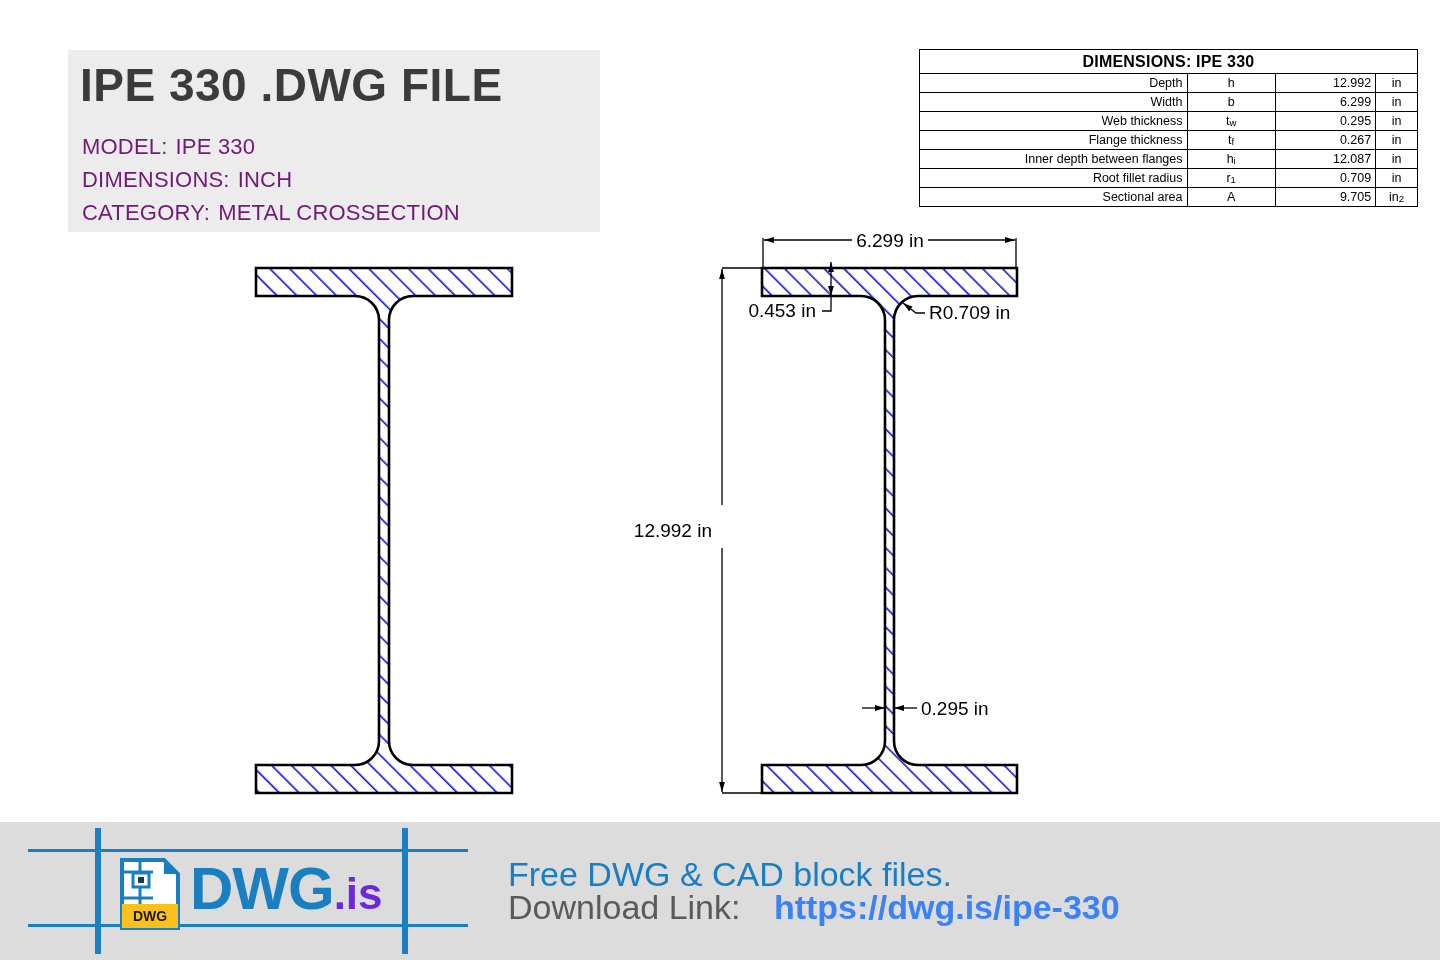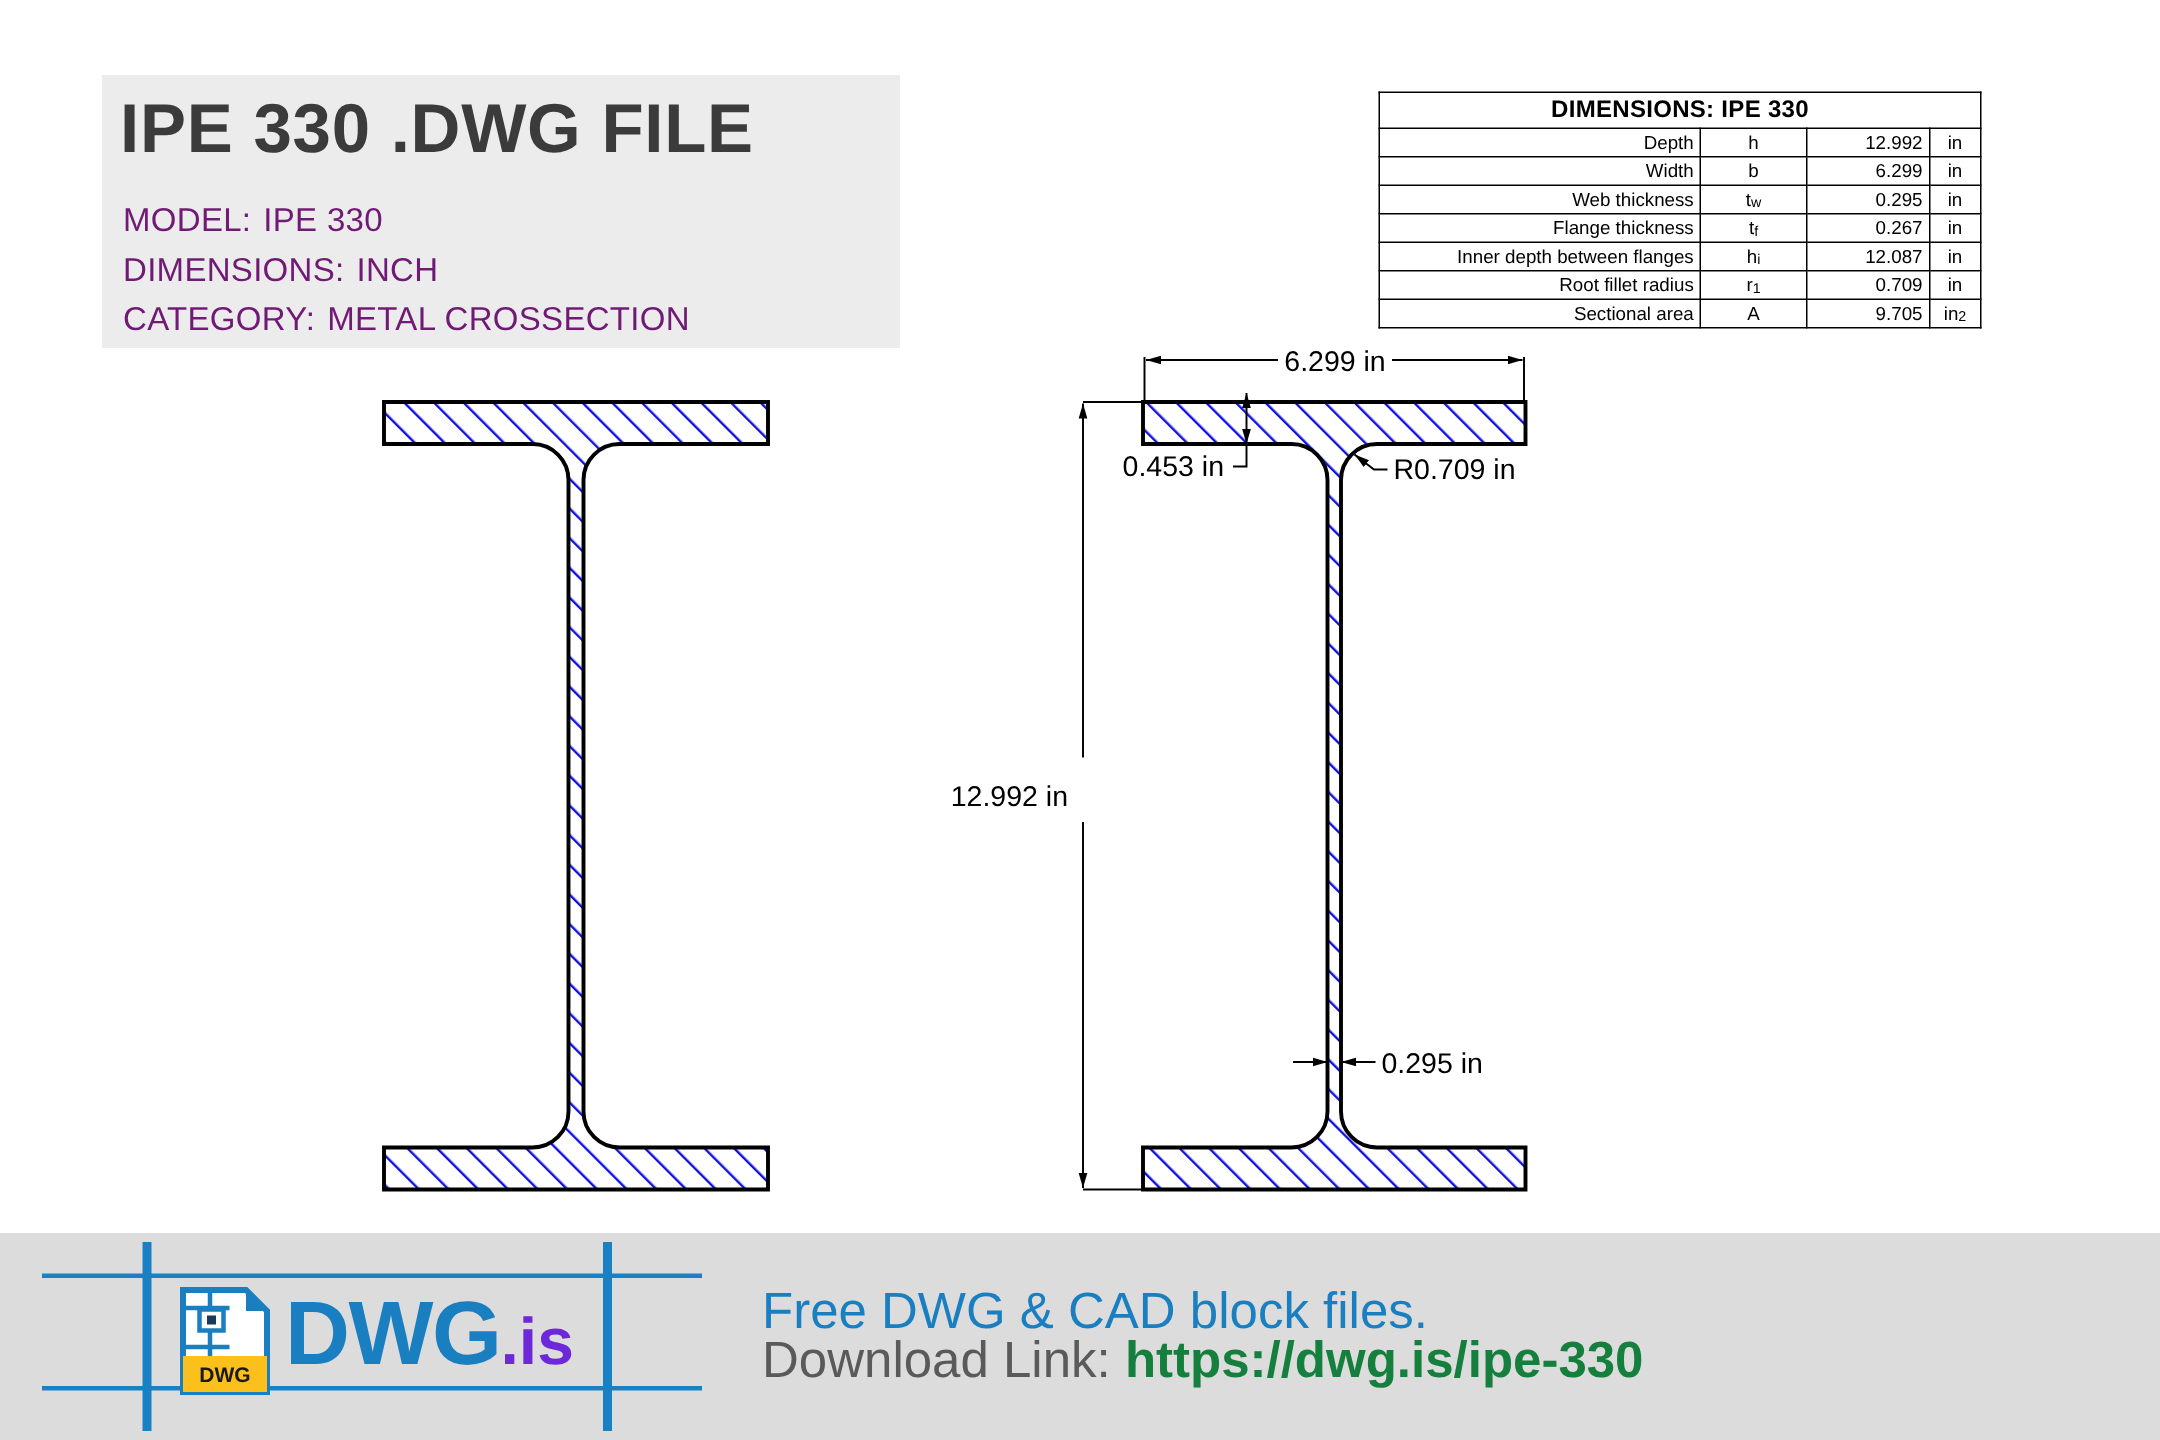--- a/index.html
+++ b/index.html
@@ -27,24 +27,23 @@
   .meta-line {
     font-size: 22px; color: #701a75;
     line-height: 33px; white-space: nowrap;
     letter-spacing: 0.2px;
   }
   .meta-line .mv { margin-left: 8px; }
 
   
   #dim-table {
     position: absolute; left: 919px; top: 49px;
-    width: 402px;
+    width: 499px;
     border-collapse: collapse;
     background: #fff;
-    margin-top: 12px;
   }
   #dim-table td, #dim-table th {
     border: 1px solid #000;
     font-size: 12.5px;
     color: #000;
     padding: 1px 4px;
     height: 19px;
     font-weight: normal;
     font-family: "Liberation Sans", sans-serif;
   }
@@ -81,21 +80,21 @@
   #logo-word .tld { color: #6d28d9; font-size: 44px; letter-spacing: 0px; }
 
   #foot-line1 {
     position: absolute; left: 508px; top: 843px;
     font-size: 34px; color: #1a7fc1; white-space: nowrap; margin-top: 12px;
   }
   #foot-line2 {
     position: absolute; left: 508px; top: 888px;
     font-size: 34px; color: #5a5a5a; white-space: nowrap;
   }
-  #foot-line2 .url { font-weight: bold; color: #15803d; }
+  #foot-line2 .url { font-weight: bold; color: #3b82f6; margin-left: 24px; }
 </style>
 </head>
 <body>
 
 <div id="page">
 
   <div id="header-box"></div>
   <div id="title">IPE 330 .DWG FILE</div>
 
   <div id="meta">

